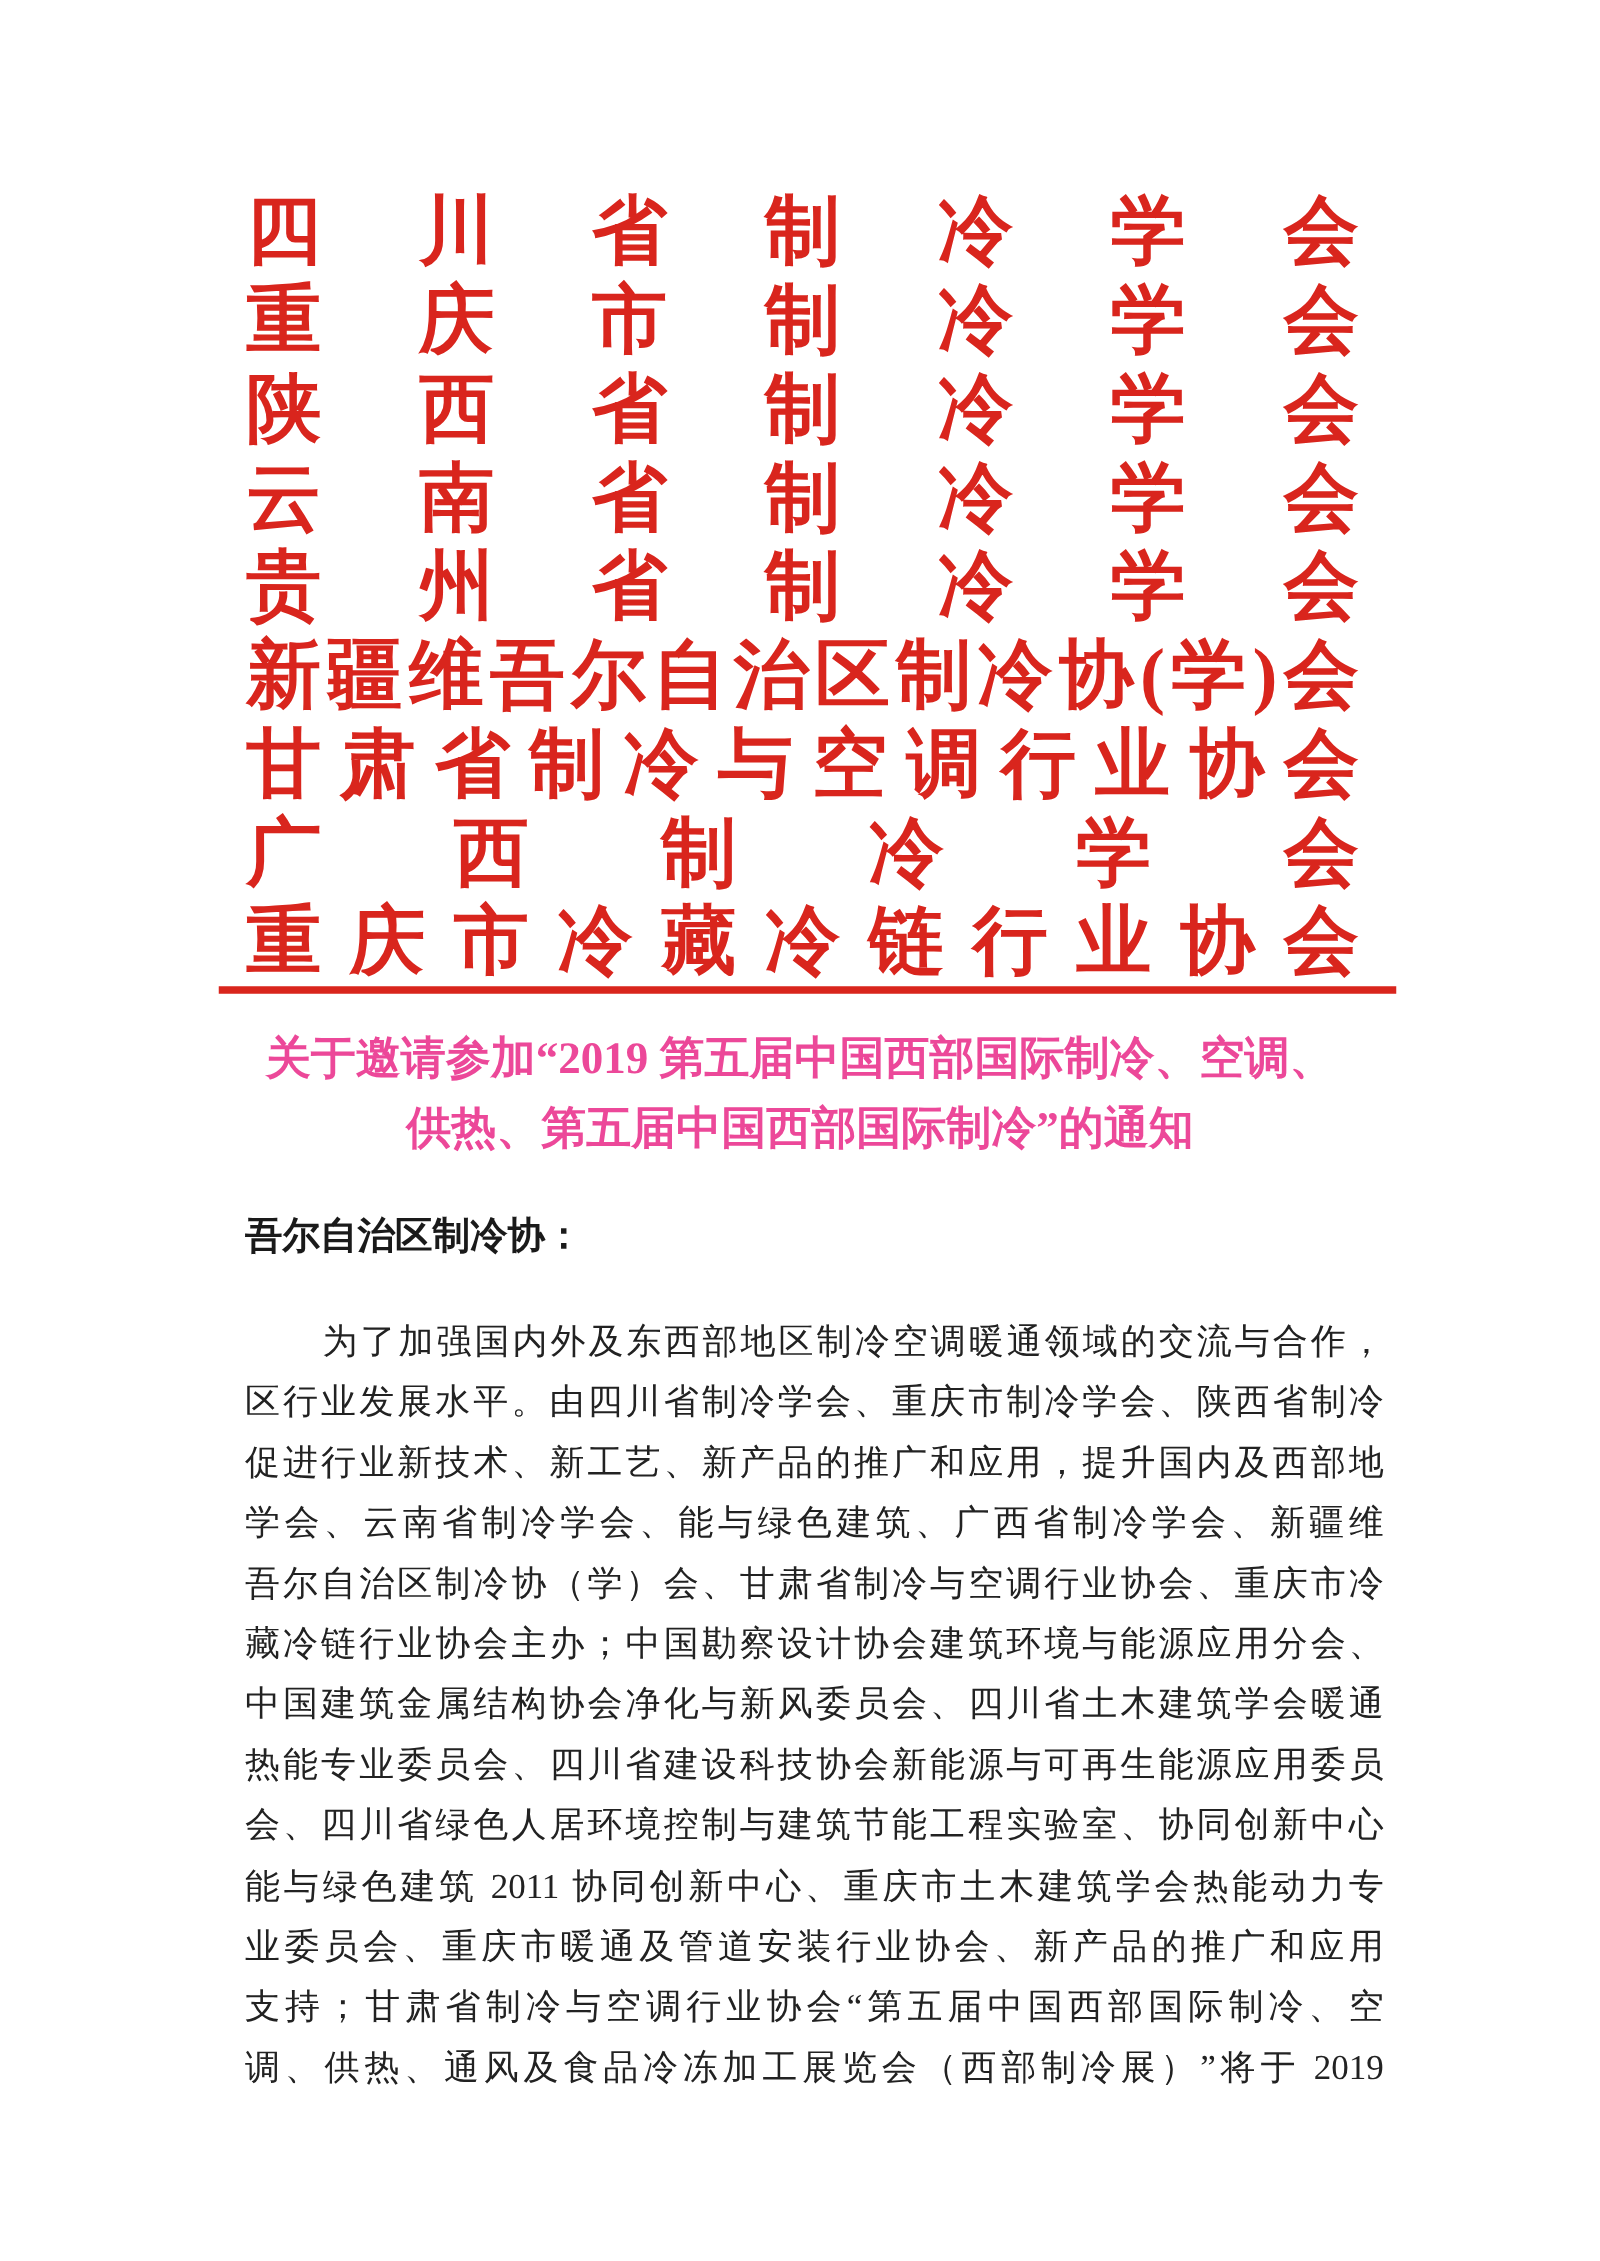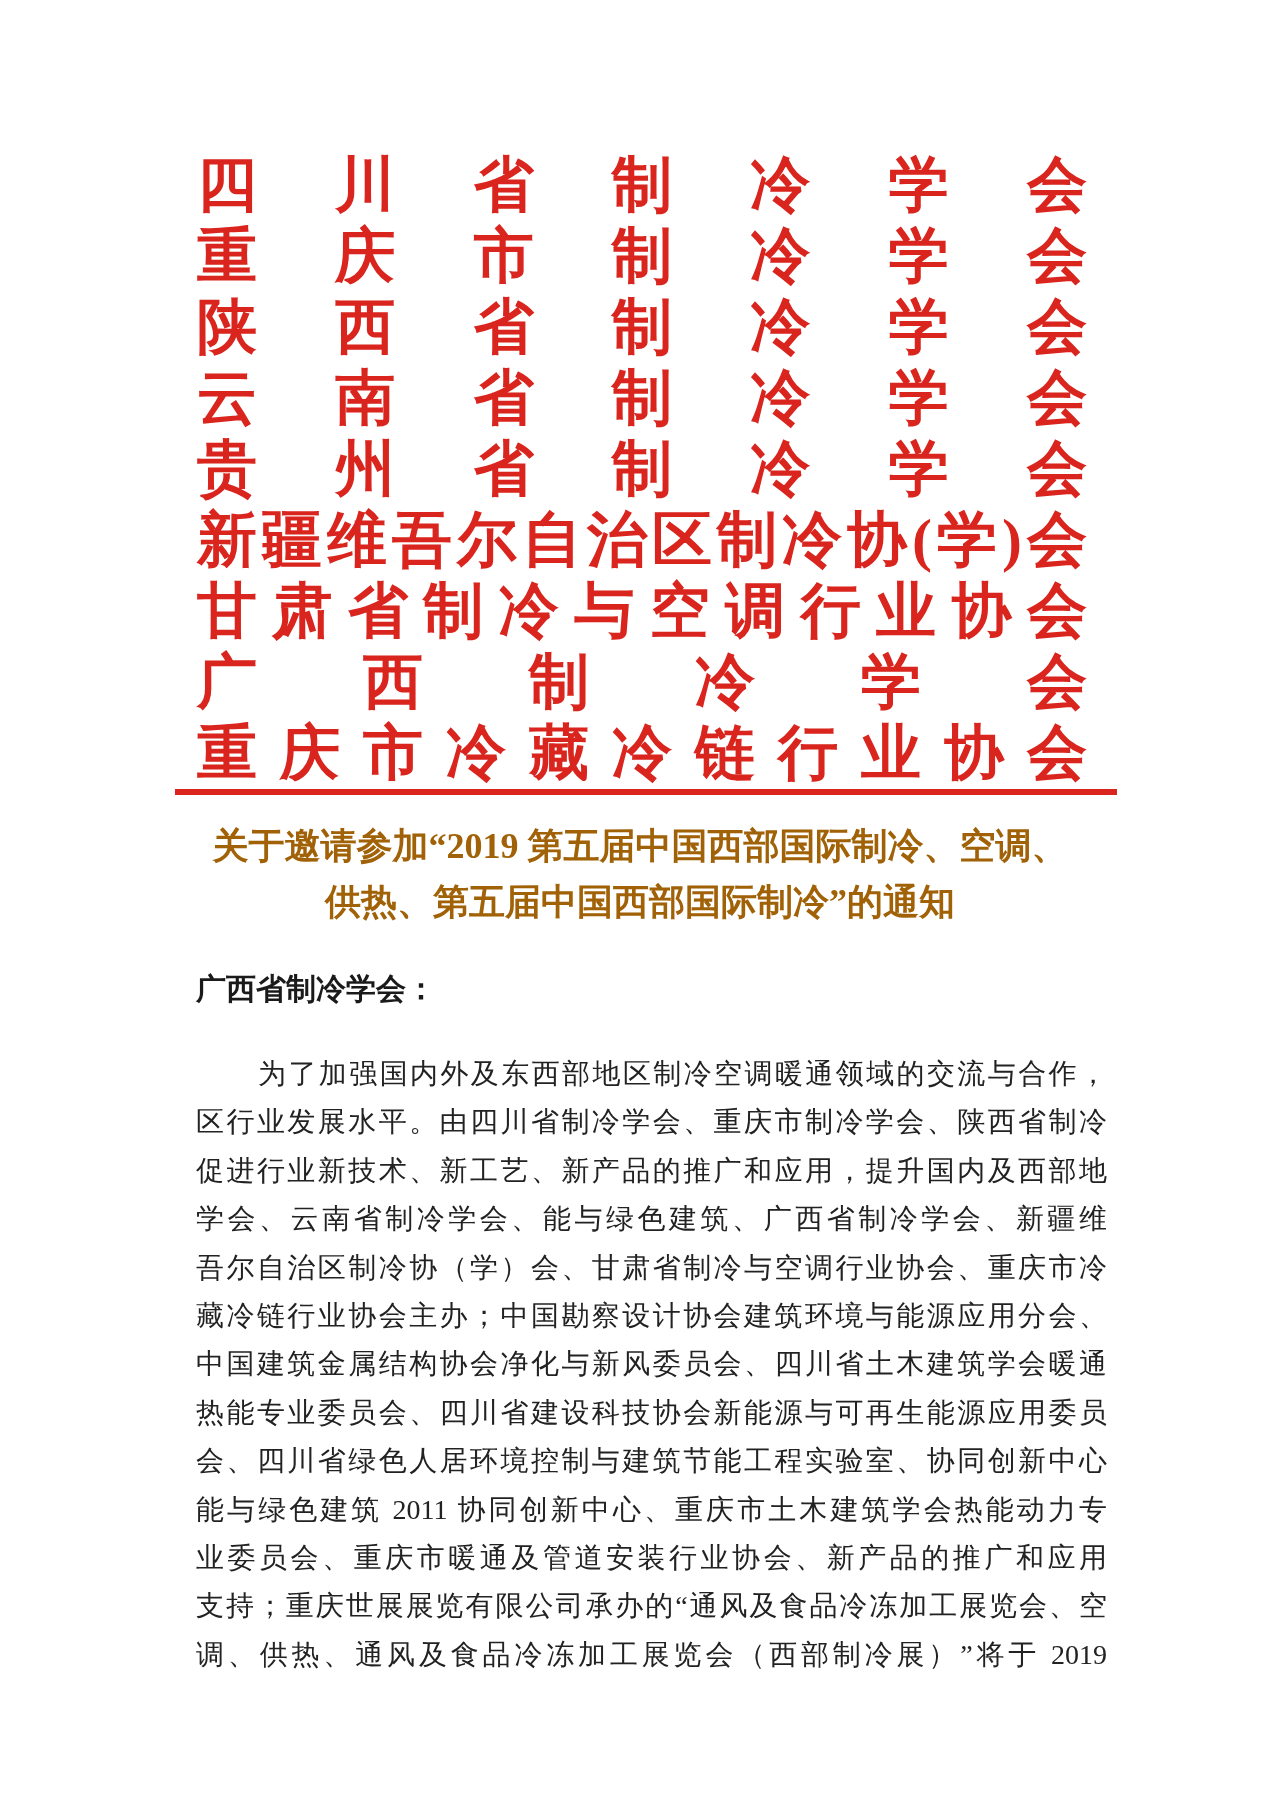--- a/index.html
+++ b/index.html
@@ -27,21 +27,21 @@
   .letterhead-rule {
     position: absolute; left: 175px; top: 789px;
     width: 942px; height: 6px;
     background: #d9251d;
   }
 
   
   .notice-title {
     position: absolute; left: 0; top: 818px; width: 1280px;
     text-align: center;
-    font-size: 36px; font-weight: bold; color: #a16207;
+    font-size: 36px; font-weight: bold; color: #ec4899;
     margin: 0;
   }
   .title-line { line-height: 56px; }
 
   
   .salutation {
     position: absolute; left: 196px; top: 969px;
     font-size: 30px; font-weight: bold; color: #1a1a1a;
     line-height: 40px;
   }
@@ -163,31 +163,31 @@
       </div>
   </div>
 
   <div class="letterhead-rule"></div>
 
   <h1 class="notice-title">
     <div class="title-line">关于邀请参加“2019 第五届中国西部国际制冷、空调、</div>
     <div class="title-line">供热、第五届中国西部国际制冷”的通知</div>
   </h1>
 
-  <div class="salutation">广西省制冷学会：</div>
+  <div class="salutation">吾尔自治区制冷协：</div>
 
   <div class="notice-body">
     <div class="body-line indent">为了加强国内外及东西部地区制冷空调暖通领域的交流与合作，</div>
     <div class="body-line">区行业发展水平。由四川省制冷学会、重庆市制冷学会、陕西省制冷</div>
     <div class="body-line">促进行业新技术、新工艺、新产品的推广和应用，提升国内及西部地</div>
     <div class="body-line">学会、云南省制冷学会、能与绿色建筑、广西省制冷学会、新疆维</div>
     <div class="body-line">吾尔自治区制冷协（学）会、甘肃省制冷与空调行业协会、重庆市冷</div>
     <div class="body-line">藏冷链行业协会主办；中国勘察设计协会建筑环境与能源应用分会、</div>
     <div class="body-line">中国建筑金属结构协会净化与新风委员会、四川省土木建筑学会暖通</div>
     <div class="body-line">热能专业委员会、四川省建设科技协会新能源与可再生能源应用委员</div>
     <div class="body-line">会、四川省绿色人居环境控制与建筑节能工程实验室、协同创新中心</div>
     <div class="body-line">能与绿色建筑 2011 协同创新中心、重庆市土木建筑学会热能动力专</div>
     <div class="body-line">业委员会、重庆市暖通及管道安装行业协会、新产品的推广和应用</div>
-    <div class="body-line">支持；重庆世展展览有限公司承办的“通风及食品冷冻加工展览会、空</div>
+    <div class="body-line">支持；甘肃省制冷与空调行业协会“第五届中国西部国际制冷、空</div>
     <div class="body-line">调、供热、通风及食品冷冻加工展览会（西部制冷展）”将于 2019</div>
   </div>
 
 </div>
 
 </body></html>

